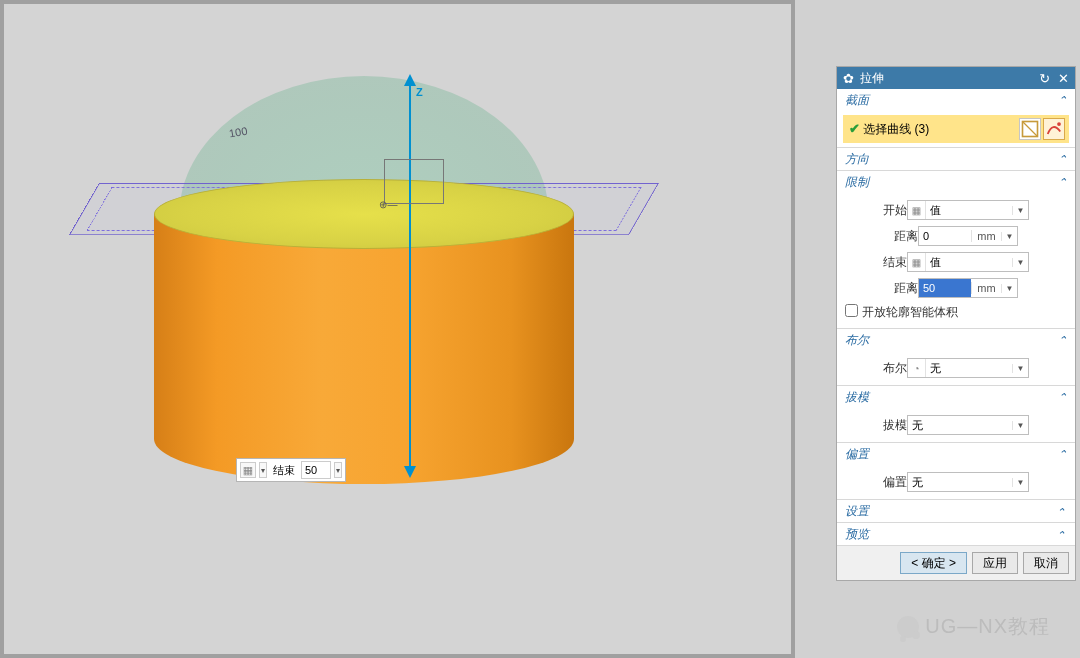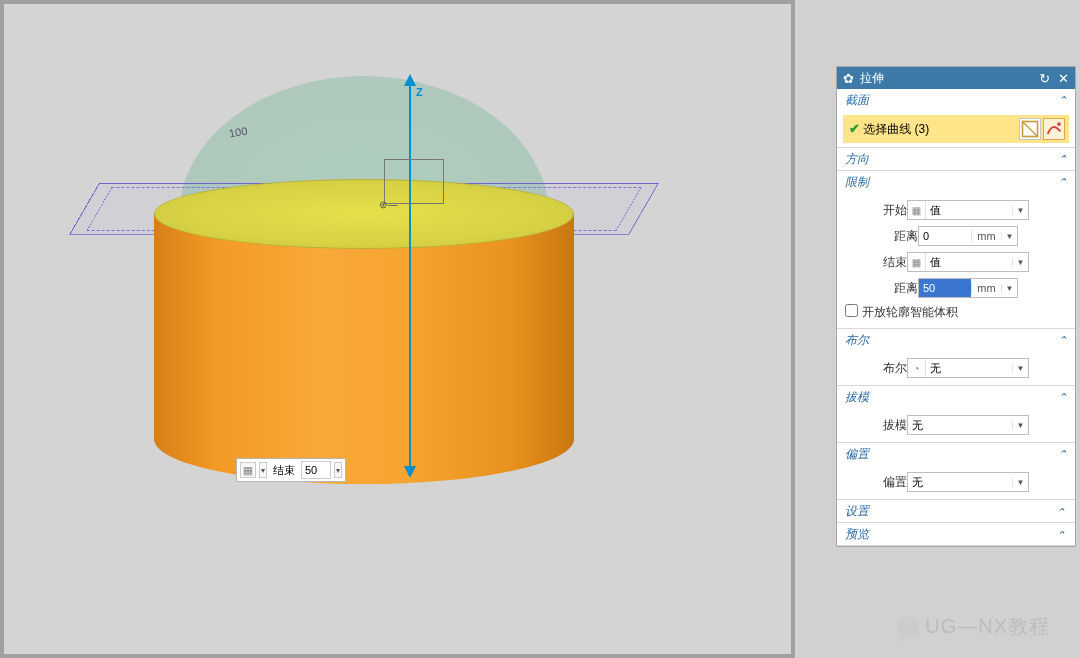--- a/index.html
+++ b/index.html
@@ -252,18 +252,23 @@
     </div>
   </div>
 
   <div class="section">
     <div class="sec-head collapsed">
       <span>预览</span>
       <span class="chev">⌄</span>
     </div>
   </div>
 
+  <div class="footer-btns">
+    <button class="primary">&lt; 确定 &gt;</button>
+    <button>应用</button>
+    <button>取消</button>
+  </div>
 </div>
 
 <div class="watermark">
   <span class="wm-ico"></span>
   <span>UG—NX教程</span>
 </div>
 
 </body></html>

